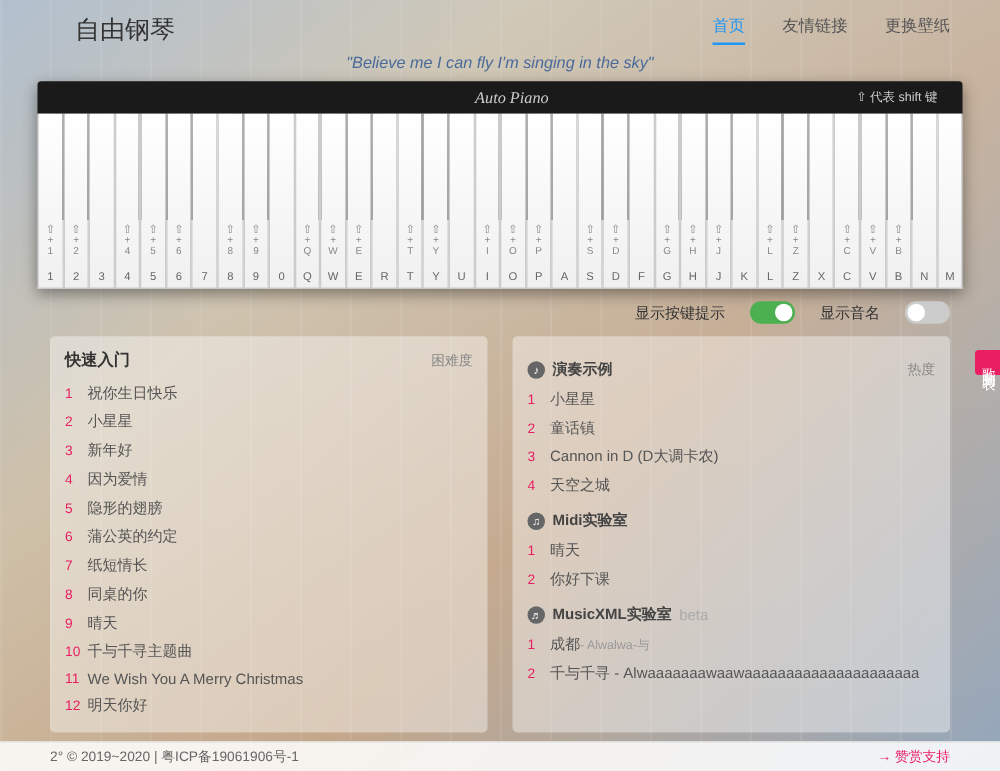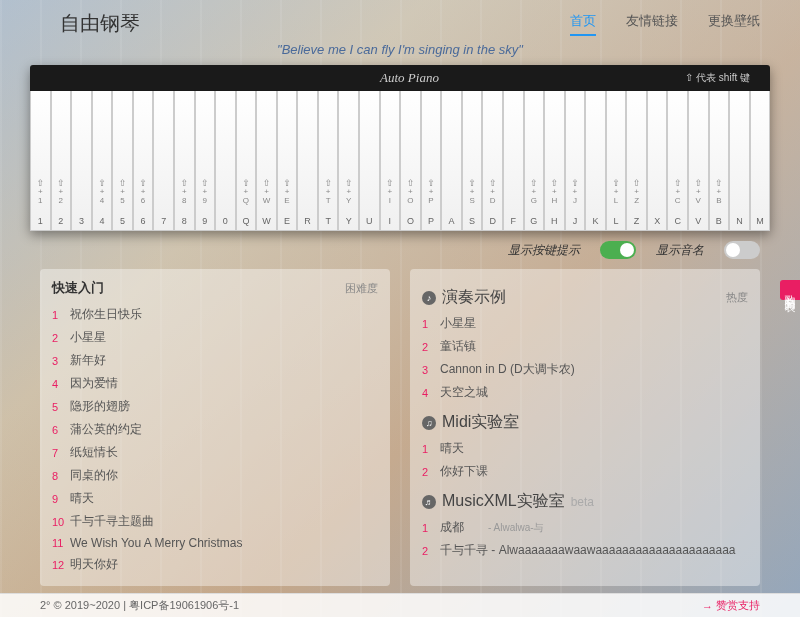--- a/index.html
+++ b/index.html
@@ -16,40 +16,40 @@
 .piano-top { height:26px; display:flex; align-items:center; justify-content:center; position:relative;padding-left:19px; }
 .piano-brand { font-family:cursive; font-style:italic; color:#ccc; font-size:13px; }
 .piano-hint { position:absolute; right:20px; color:#ccc; font-size:10px; }
 .keyboard { position:relative; height:140px; background:linear-gradient(#f8f8f8,#eee); display:flex; }
 .white-key { flex:1; border:1px solid #ccc; border-top:none; background:linear-gradient(#fff,#f0f0f0); position:relative; display:flex; flex-direction:column; justify-content:flex-end; align-items:center; padding-bottom:4px; font-size:9px; color:#666; cursor:pointer; }
 .white-key .shift { position:absolute; bottom:24px; font-size:8px; color:#888; display:flex; flex-direction:column; align-items:center; line-height:1.1; }
 .white-key .shift .lock { font-size:9px; }
 .black-keys { position:absolute; top:0; left:0; right:0; height:85px; pointer-events:none; }
 .black-key { position:absolute; width:14px; height:85px; background:linear-gradient(#333,#000); border-radius:0 0 2px 2px; top:0; pointer-events:auto; cursor:pointer; }
 
-.controls { position:relative; z-index:2; display:flex; justify-content:flex-end; align-items:center; gap:20px; padding:10px 40px; font-size:12px; color:#333;font-style:italic; }
+.controls { position:relative; z-index:2; display:flex; justify-content:flex-end; align-items:center; gap:20px; padding:10px 40px; font-size:12px; color:#333; }
 .toggle { width:36px; height:18px; border-radius:10px; position:relative; cursor:pointer; }
 .toggle.on { background:#4caf50; }
 .toggle.off { background:#ccc; }
 .toggle .knob { position:absolute; width:14px; height:14px; border-radius:50%; background:#fff; top:2px; }
 .toggle.on .knob { right:2px; }
 .toggle.off .knob { left:2px; }
 
 .panels { position:relative; z-index:2; display:flex; gap:20px; padding:0 40px; }
 .panel { flex:1; background:rgba(255,255,255,0.4); border-radius:4px; padding:10px 12px; font-size:12px; }
 .panel-head { display:flex; justify-content:space-between; align-items:center; margin-bottom:6px; }
 .panel-title { font-weight:bold; color:#333; font-size:13px; }
 .panel-sub { color:#888; font-size:11px;margin-left:28px; }
 .song-list { list-style:none; }
 .song-list li { display:flex; align-items:center; padding:3px 0; color:#555; cursor:pointer; }
 .song-list li .num { color:#e91e63; width:18px; font-size:11px; }
-.song-list li .extra { color:#999; font-size:10px; margin-left:24px; }
+.song-list li .extra { color:#999; font-size:10px; margin-left:0; }
 .sec-head { display:flex; align-items:center; gap:6px; margin:8px 0 4px; }
 .sec-head .ico { width:14px; height:14px; border-radius:50%; background:#666; display:inline-flex; align-items:center; justify-content:center; font-size:9px; color:#fff; }
-.sec-head .tt { font-weight:normal; color:#444; font-size:16px; }
+.sec-head .tt { font-weight:bold; color:#444; font-size:12px; }
 .sec-head .beta { color:#aaa; font-size:12px; }
 .sec-head .heat { margin-left:auto; color:#888; font-size:11px; }
 
 .side-tab { position:absolute; right:0; top:280px; z-index:3; background:#e91e63; color:#fff; width:20px; padding:6px 3px; font-size:11px; text-align:center; border-radius:3px 0 0 3px; cursor:pointer; writing-mode:vertical-rl; letter-spacing:2px; }
 
 .footer { position:absolute; bottom:0; left:0; right:0; z-index:2; background:rgba(255,255,255,0.85); padding:4px 40px; font-size:11px; color:#666; display:flex; justify-content:space-between; border-top:1px solid #ddd; }
 .footer .sponsor { color:#e91e63; cursor:pointer; }
 </style>
 </head>
 <body>

